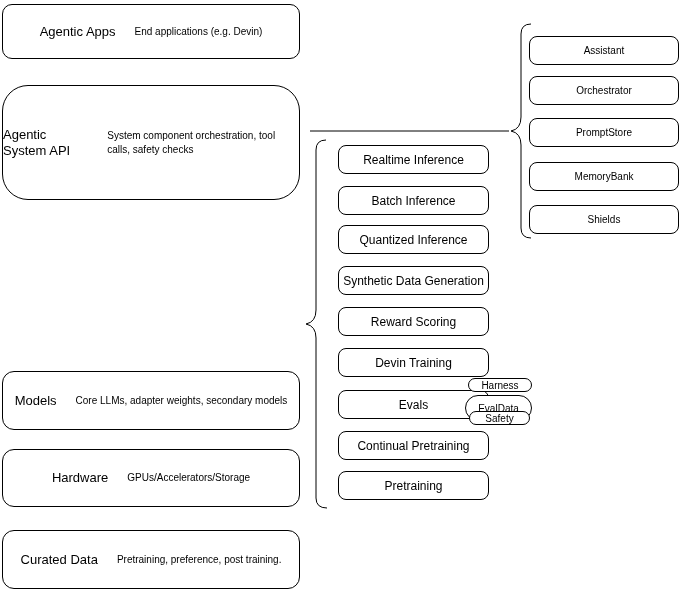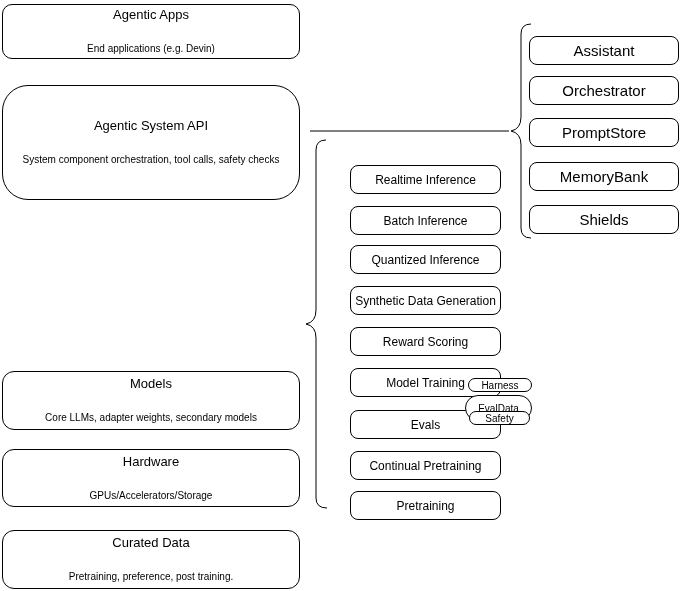--- a/index.html
+++ b/index.html
@@ -2,28 +2,28 @@
 <html><head>
 <meta charset="utf-8">
 <style>
   html,body{margin:0;padding:0;background:#ffffff;}
   .canvas{
     position:relative;width:682px;height:591px;background:#ffffff;
     font-family:"Liberation Sans", sans-serif;color:#000;overflow:hidden;
   }
   .box{
     position:absolute;background:#fff;border:1px solid #000;
-    display:flex;flex-direction:column;justify-content:center;align-items:center;
+    display:flex;flex-direction:row;justify-content:center;align-items:center;
     box-sizing:border-box;gap:19px;
   }
   .left-box{left:2px;width:298px;}
   .left-box .title{font-size:13px;line-height:16px;}
   .left-box .subtitle{font-size:10px;line-height:14px;}
-  .mid-box{left:350px;width:151px;height:29px;border-radius:8px;font-size:12px;margin-top:20px;}
-  .right-box{left:529px;width:150px;height:29px;border-radius:8px;font-size:15px;}
+  .mid-box{left:338px;width:151px;height:29px;border-radius:8px;font-size:12px;}
+  .right-box{left:529px;width:150px;height:29px;border-radius:8px;font-size:10px;}
   .pill{
     position:absolute;background:#fff;border:1px solid #000;border-radius:999px;
     display:flex;justify-content:center;align-items:center;
     font-size:10px;box-sizing:border-box;
   }
   svg.overlay{position:absolute;left:0;top:0;pointer-events:none;}
   svg.overlay path{fill:none;stroke:#000;stroke-width:1;}
 </style>
 </head>
 <body>
@@ -71,21 +71,21 @@
   <div class="box mid-box" style="top:225px">
     <span>Quantized Inference</span>
   </div>
   <div class="box mid-box" style="top:266px">
     <span>Synthetic Data Generation</span>
   </div>
   <div class="box mid-box" style="top:307px">
     <span>Reward Scoring</span>
   </div>
   <div class="box mid-box" style="top:348px">
-    <span>Model Training</span>
+    <span>Devin Training</span>
   </div>
   <div class="box mid-box" style="top:390px">
     <span>Evals</span>
   </div>
   <div class="box mid-box" style="top:431px">
     <span>Continual Pretraining</span>
   </div>
   <div class="box mid-box" style="top:471px">
     <span>Pretraining</span>
   </div>

